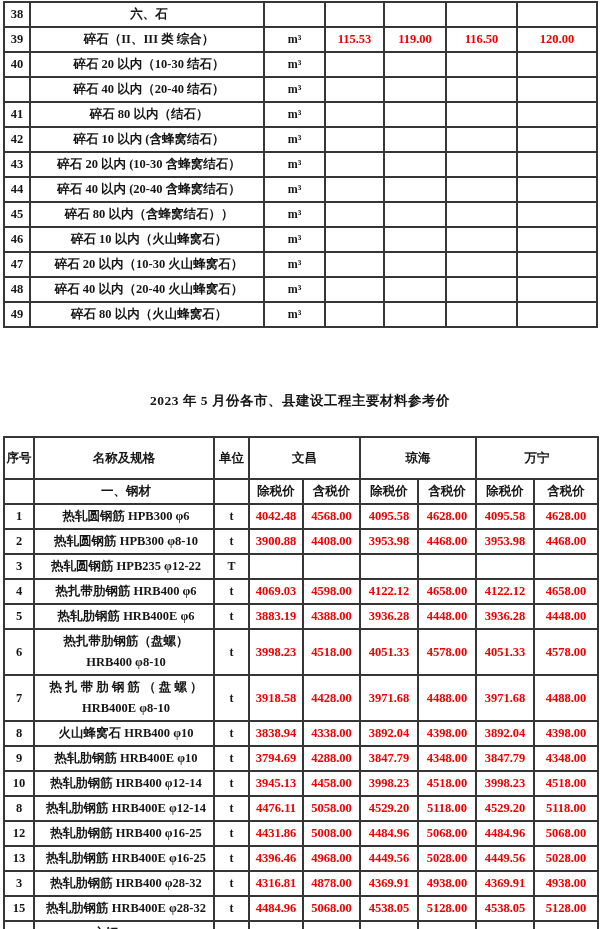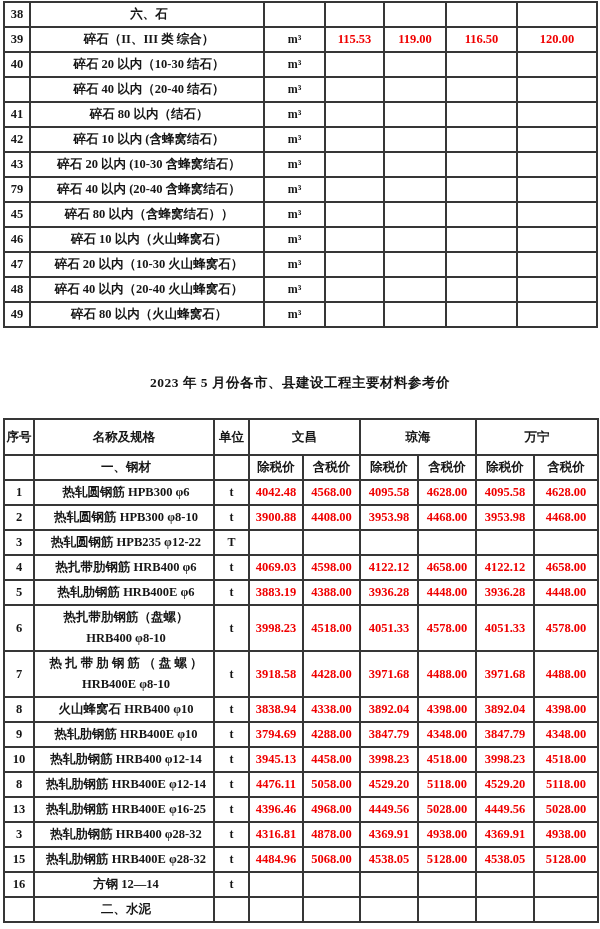--- a/index.html
+++ b/index.html
@@ -16,26 +16,26 @@
   .cell-no   { text-align:center; }
   .cell-name { text-align:center; padding:1px 2px 1px 6px; }
   .cell-unit { text-align:center; font-size:12px; }
   .cell-price{ text-align:center; color:#f00000; }
   .hdr       { text-align:center; }
   
   #top-table { width:593px; margin:1px 0 0 3px; }
   #top-table tr { height:21.9px; }
   
   #page-title {
-    margin-top:46px; height:17px; text-align:center;
+    margin-top:64px; height:17px; text-align:center;
     font-size:13.5px; font-weight:bold; letter-spacing:0.5px;
   }
   
   #main-table { width:594px; margin:27px 0 0 3px; }
-  #main-table thead tr.head-row { height:36px; }
+  #main-table thead tr.head-row { height:42px; }
   #main-table thead tr.sub-row  { height:22px; }
   #main-table tbody tr { height:22.4px; }
 </style>
 </head>
 <body>
 
 <table id="top-table">
   <colgroup>
     <col style="width:26px">
       <col style="width:234px">
@@ -110,21 +110,21 @@
     <td class="cell-no">43</td>
     <td class="cell-name">碎石 20 以内 (10-30 含蜂窝结石）</td>
     <td class="cell-unit">m³</td>
 
   <td class="cell-price"></td>
         <td class="cell-price"></td>
         <td class="cell-price"></td>
         <td class="cell-price"></td>
       </tr>
       <tr>
-    <td class="cell-no">79</td>
+    <td class="cell-no">44</td>
     <td class="cell-name">碎石 40 以内 (20-40 含蜂窝结石）</td>
     <td class="cell-unit">m³</td>
 
   <td class="cell-price"></td>
         <td class="cell-price"></td>
         <td class="cell-price"></td>
         <td class="cell-price"></td>
       </tr>
       <tr>
     <td class="cell-no">45</td>
@@ -341,20 +341,32 @@
     <td class="cell-unit">t</td>
 
   <td class="cell-price">4476.11</td>
         <td class="cell-price">5058.00</td>
         <td class="cell-price">4529.20</td>
         <td class="cell-price">5118.00</td>
         <td class="cell-price">4529.20</td>
         <td class="cell-price">5118.00</td>
       </tr>
       <tr>
+    <td class="cell-no">12</td>
+    <td class="cell-name">热轧肋钢筋 HRB400 φ16-25</td>
+    <td class="cell-unit">t</td>
+
+  <td class="cell-price">4431.86</td>
+        <td class="cell-price">5008.00</td>
+        <td class="cell-price">4484.96</td>
+        <td class="cell-price">5068.00</td>
+        <td class="cell-price">4484.96</td>
+        <td class="cell-price">5068.00</td>
+      </tr>
+      <tr>
     <td class="cell-no">13</td>
     <td class="cell-name">热轧肋钢筋 HRB400E φ16-25</td>
     <td class="cell-unit">t</td>
 
   <td class="cell-price">4396.46</td>
         <td class="cell-price">4968.00</td>
         <td class="cell-price">4449.56</td>
         <td class="cell-price">5028.00</td>
         <td class="cell-price">4449.56</td>
         <td class="cell-price">5028.00</td>

